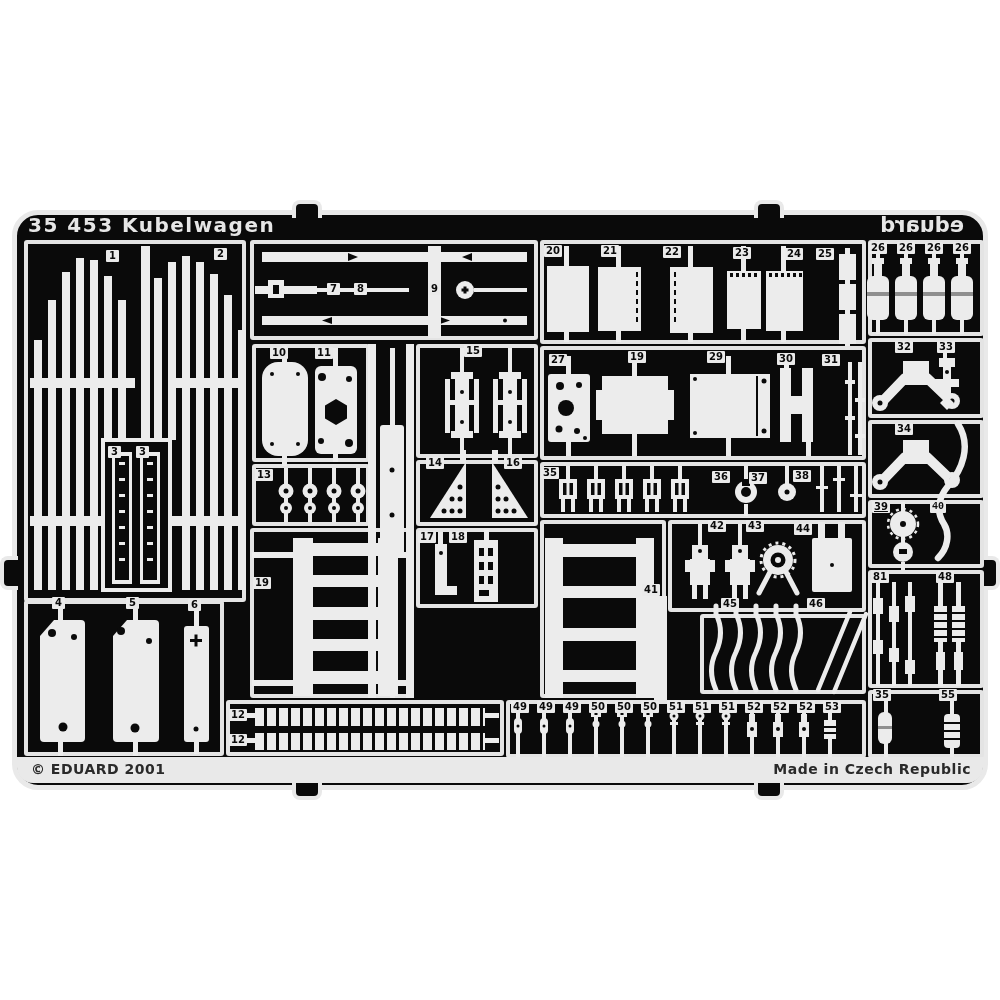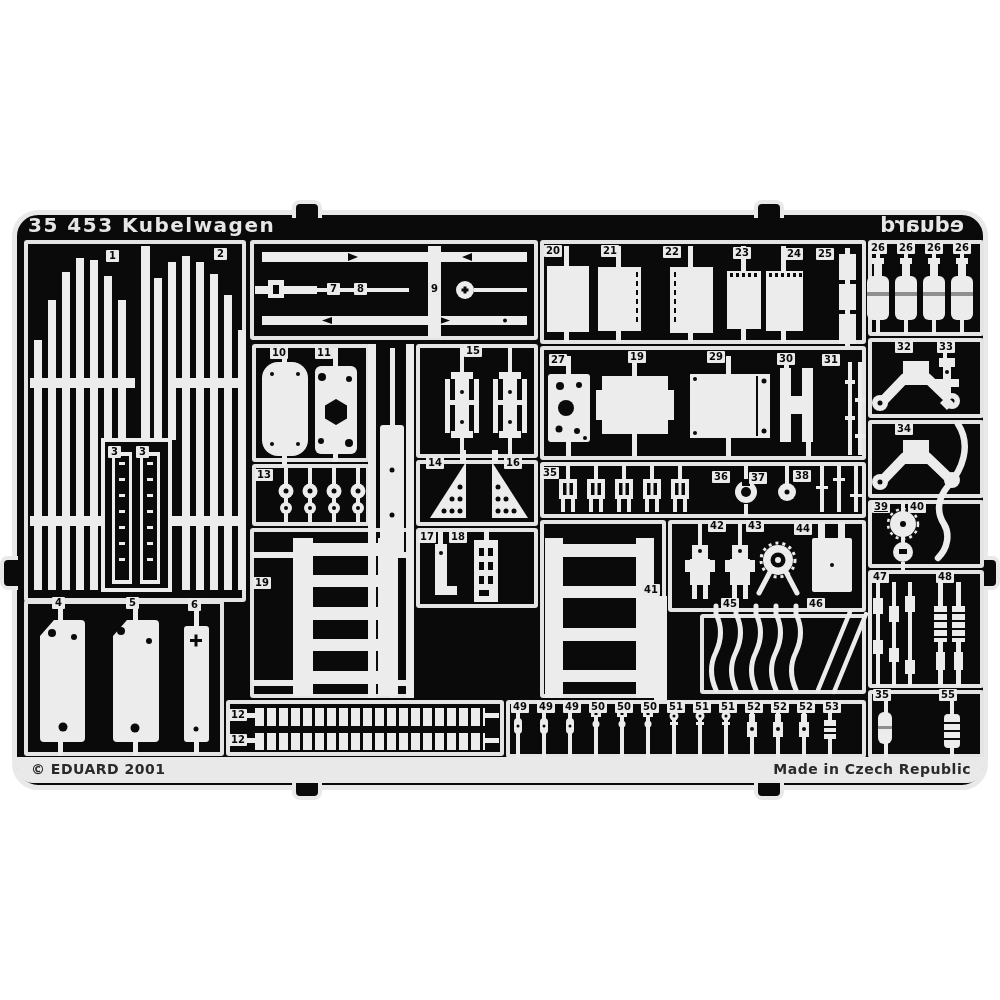--- a/index.html
+++ b/index.html
@@ -629,28 +629,28 @@
       <span class="plabel" style="left: 777px; top: 353px;">30</span>
       <span class="plabel" style="left: 822px; top: 354px;">31</span>
       <span class="plabel" style="left: 895px; top: 341px;">32</span>
       <span class="plabel" style="left: 937px; top: 341px;">33</span>
       <span class="plabel" style="left: 895px; top: 423px;">34</span>
       <span class="plabel" style="left: 541px; top: 467px;">35</span>
       <span class="plabel" style="left: 712px; top: 471px;">36</span>
       <span class="plabel" style="left: 749px; top: 472px;">37</span>
       <span class="plabel" style="left: 793px; top: 470px;">38</span>
       <span class="plabel" style="left: 872px; top: 501px; text-decoration: underline;">39</span>
-      <span class="plabel" style="left: 908px; top: 501px;">40</span>
+      <span class="plabel" style="left: 930px; top: 501px; font-family: Liberation Mono, monospace;">40</span>
       <span class="plabel" style="left: 642px; top: 584px;">41</span>
       <span class="plabel" style="left: 708px; top: 520px;">42</span>
       <span class="plabel" style="left: 746px; top: 520px;">43</span>
       <span class="plabel" style="left: 794px; top: 523px;">44</span>
       <span class="plabel" style="left: 721px; top: 598px;">45</span>
       <span class="plabel" style="left: 807px; top: 598px;">46</span>
-      <span class="plabel" style="left: 871px; top: 571px;">47</span>
+      <span class="plabel" style="left: 871px; top: 571px;">81</span>
       <span class="plabel" style="left: 936px; top: 571px;">48</span>
       <span class="plabel" style="left: 511px; top: 701px;">49</span>
       <span class="plabel" style="left: 537px; top: 701px;">49</span>
       <span class="plabel" style="left: 563px; top: 701px;">49</span>
       <span class="plabel" style="left: 589px; top: 701px;">50</span>
       <span class="plabel" style="left: 615px; top: 701px;">50</span>
       <span class="plabel" style="left: 641px; top: 701px;">50</span>
       <span class="plabel" style="left: 667px; top: 701px;">51</span>
       <span class="plabel" style="left: 693px; top: 701px;">51</span>
       <span class="plabel" style="left: 719px; top: 701px;">51</span>

